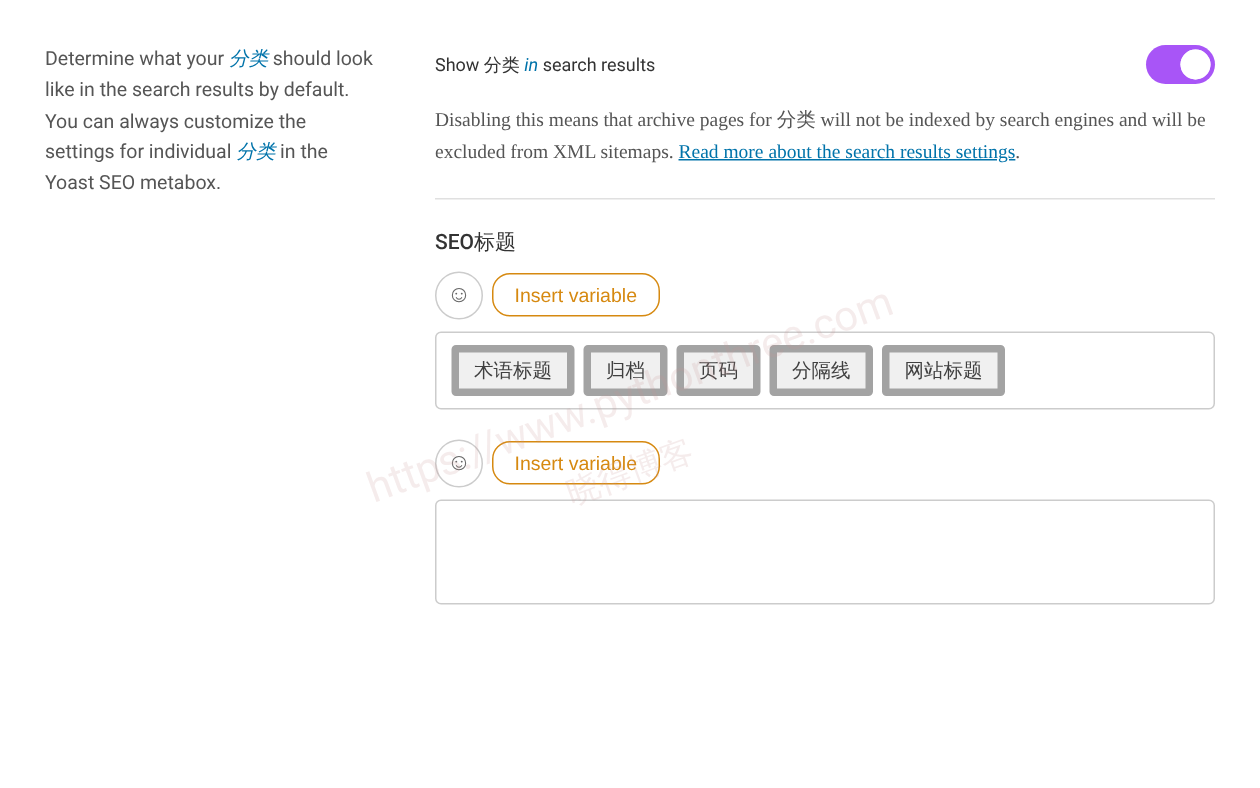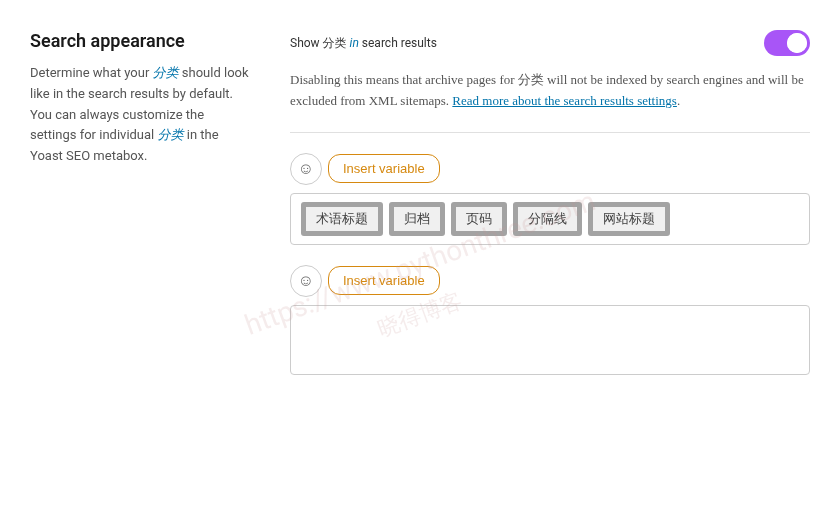--- a/index.html
+++ b/index.html
@@ -237,21 +237,20 @@
       margin-top: 8px;
       background: #fff;
     }
   </style>
 </head>
 <body>
 
 <div class="page-container">
 
   <div class="left-col">
-    <div class="section-title">Search appearance</div>
     <p class="section-desc">
       Determine what your <span class="highlight">分类</span> should look like in the search results by default. You can always customize the settings for individual <span class="highlight">分类</span> in the Yoast SEO metabox.
     </p>
   </div>
 
   <div class="right-col">
 
     <div class="toggle-row">
       <span class="toggle-label">
         Show 分类 <span class="in-text">in</span> search results
@@ -262,20 +261,21 @@
       </div>
     </div>
 
     <p class="desc-text">
       Disabling this means that archive pages for 分类 will not be indexed by search engines and will be excluded from XML sitemaps.
       <span class="link">Read more about the search results settings</span>.
     </p>
 
     <hr class="divider">
 
+    <div class="field-label">SEO标题</div>
 
     <div class="input-toolbar">
       <button class="emoji-btn">☺</button>
       <button class="insert-variable-btn">Insert variable</button>
     </div>
 
     <div class="tag-input-area">
       <span class="tag">术语标题</span>
       <span class="tag">归档</span>
       <span class="tag">页码</span>

